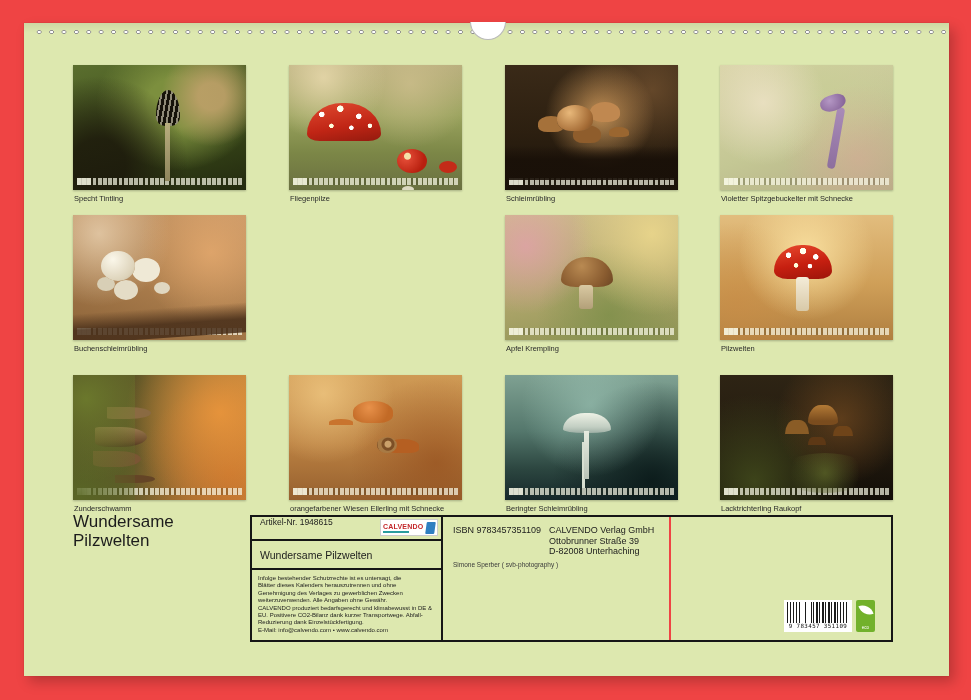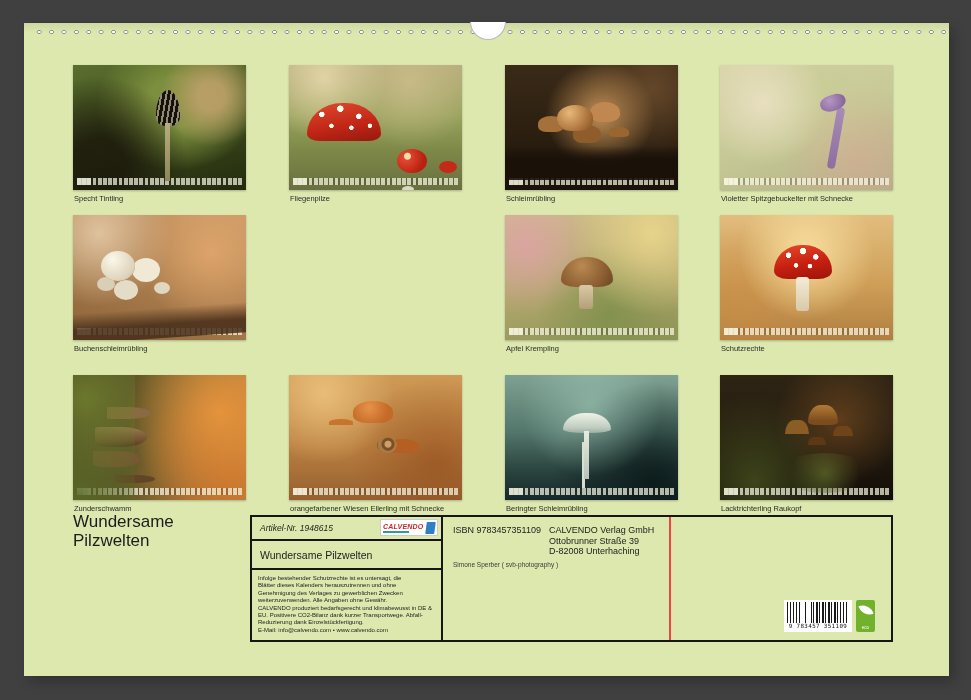--- a/index.html
+++ b/index.html
@@ -1,17 +1,17 @@
 <!DOCTYPE html>
 <html><head>
 <meta charset="utf-8">
 <style>
   html,body{margin:0;padding:0;}
   body{width:971px;height:700px;background:#ffffff;font-family:"Liberation Sans",sans-serif;}
-  .stage{position:relative;width:971px;height:700px;background:#404040;overflow:hidden;}
+  .stage{position:relative;width:971px;height:700px;background:#ef4444;overflow:hidden;}
 
   
   .sheet{position:absolute;left:24px;top:23px;width:925px;height:653px;background:#dde8af;
          box-shadow:0 0 1px rgba(0,0,0,.2), 5px 6px 12px rgba(0,0,0,.22);}
   .sheet::before{content:"";position:absolute;left:0;top:0;right:0;height:10px;
          background:linear-gradient(rgba(0,0,0,.07),rgba(0,0,0,0));pointer-events:none;}
 
   
   .holes{position:absolute;left:9px;right:3px;top:4px;height:10px;
          background-image:radial-gradient(circle 2.6px at 50% 50%, #ffffff 0 1.3px, #8f8f8f 1.4px 2.1px, rgba(0,0,0,0) 2.2px);
@@ -161,21 +161,21 @@
       box-shadow:-26px 12px 0 -3px #8a5c26, 20px 16px 0 -5px #6f4419, -6px 26px 0 -6px #5d3815;}
   .p12::after{left:60px;top:78px;width:90px;height:40px;border-radius:50%;
       background:radial-gradient(circle, rgba(90,100,40,.8), rgba(90,100,40,0) 70%);}
 
   
   .back-title{position:absolute;left:49px;top:489px;width:150px;font-size:17px;line-height:19px;color:#1c1c1c;}
 
   .info-table{position:absolute;left:226px;top:492px;width:639px;height:123px;display:flex;
               border:2px solid #161616;color:#1c1c1c;}
   .col-left{width:189px;border-right:2px solid #161616;display:flex;flex-direction:column;}
-  .cell-article{height:22px;border-bottom:2px solid #161616;position:relative;display:flex;align-items:center;font-style:italic;}
+  .cell-article{height:22px;border-bottom:2px solid #161616;position:relative;display:flex;}
   .article-label{font-size:8.5px;padding-left:8px;}
   .cell-title{height:27px;border-bottom:2px solid #161616;display:flex;align-items:center;}
   .title-label{font-size:10.5px;padding-left:8px;}
   .cell-legal{flex:1;padding:5px 6px;}
   .legal-text{font-size:6px;line-height:7.4px;white-space:pre-line;}
 
   .cal-logo{position:absolute;right:3px;top:2px;width:58px;height:17px;background:#ffffff;
             border:1px solid #cccccc;display:flex;align-items:center;justify-content:space-between;padding:0 2px;box-sizing:border-box;}
   .cal-logo-text{display:flex;flex-direction:column;line-height:1;}
   .cal-word{font-size:7px;font-weight:bold;color:#c3272b;letter-spacing:.2px;}
@@ -239,21 +239,21 @@
     <figure class="photo c3 r2">
       <div class="img p7">
           <div class="strip"></div>
         </div>
       <figcaption>Apfel Krempling</figcaption>
     </figure>
     <figure class="photo c4 r2">
       <div class="img p8">
           <div class="strip"></div>
         </div>
-      <figcaption>Schutzrechte</figcaption>
+      <figcaption>Pilzwelten</figcaption>
     </figure>
 
     <figure class="photo c1 r3">
       <div class="img p9">
           <div class="strip"></div>
         </div>
       <figcaption>Zunderschwamm</figcaption>
     </figure>
     <figure class="photo c2 r3">
       <div class="img p10">

